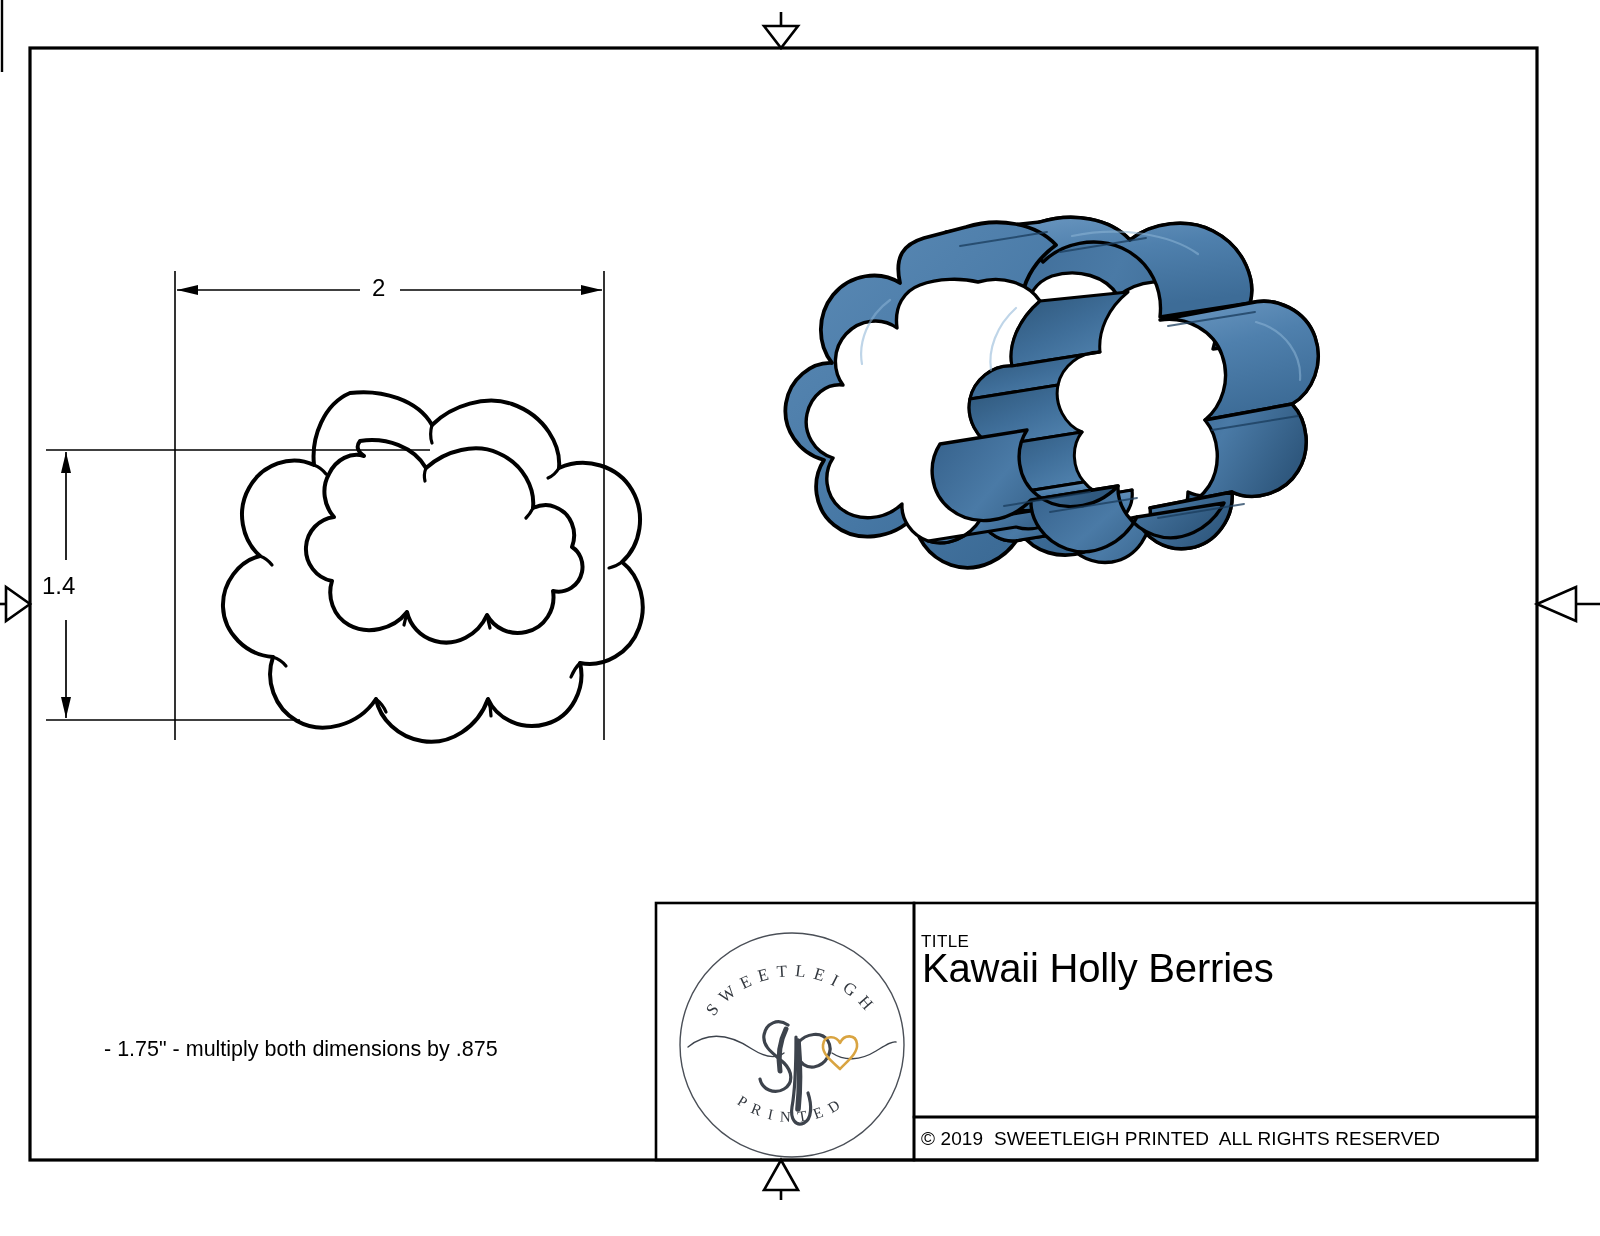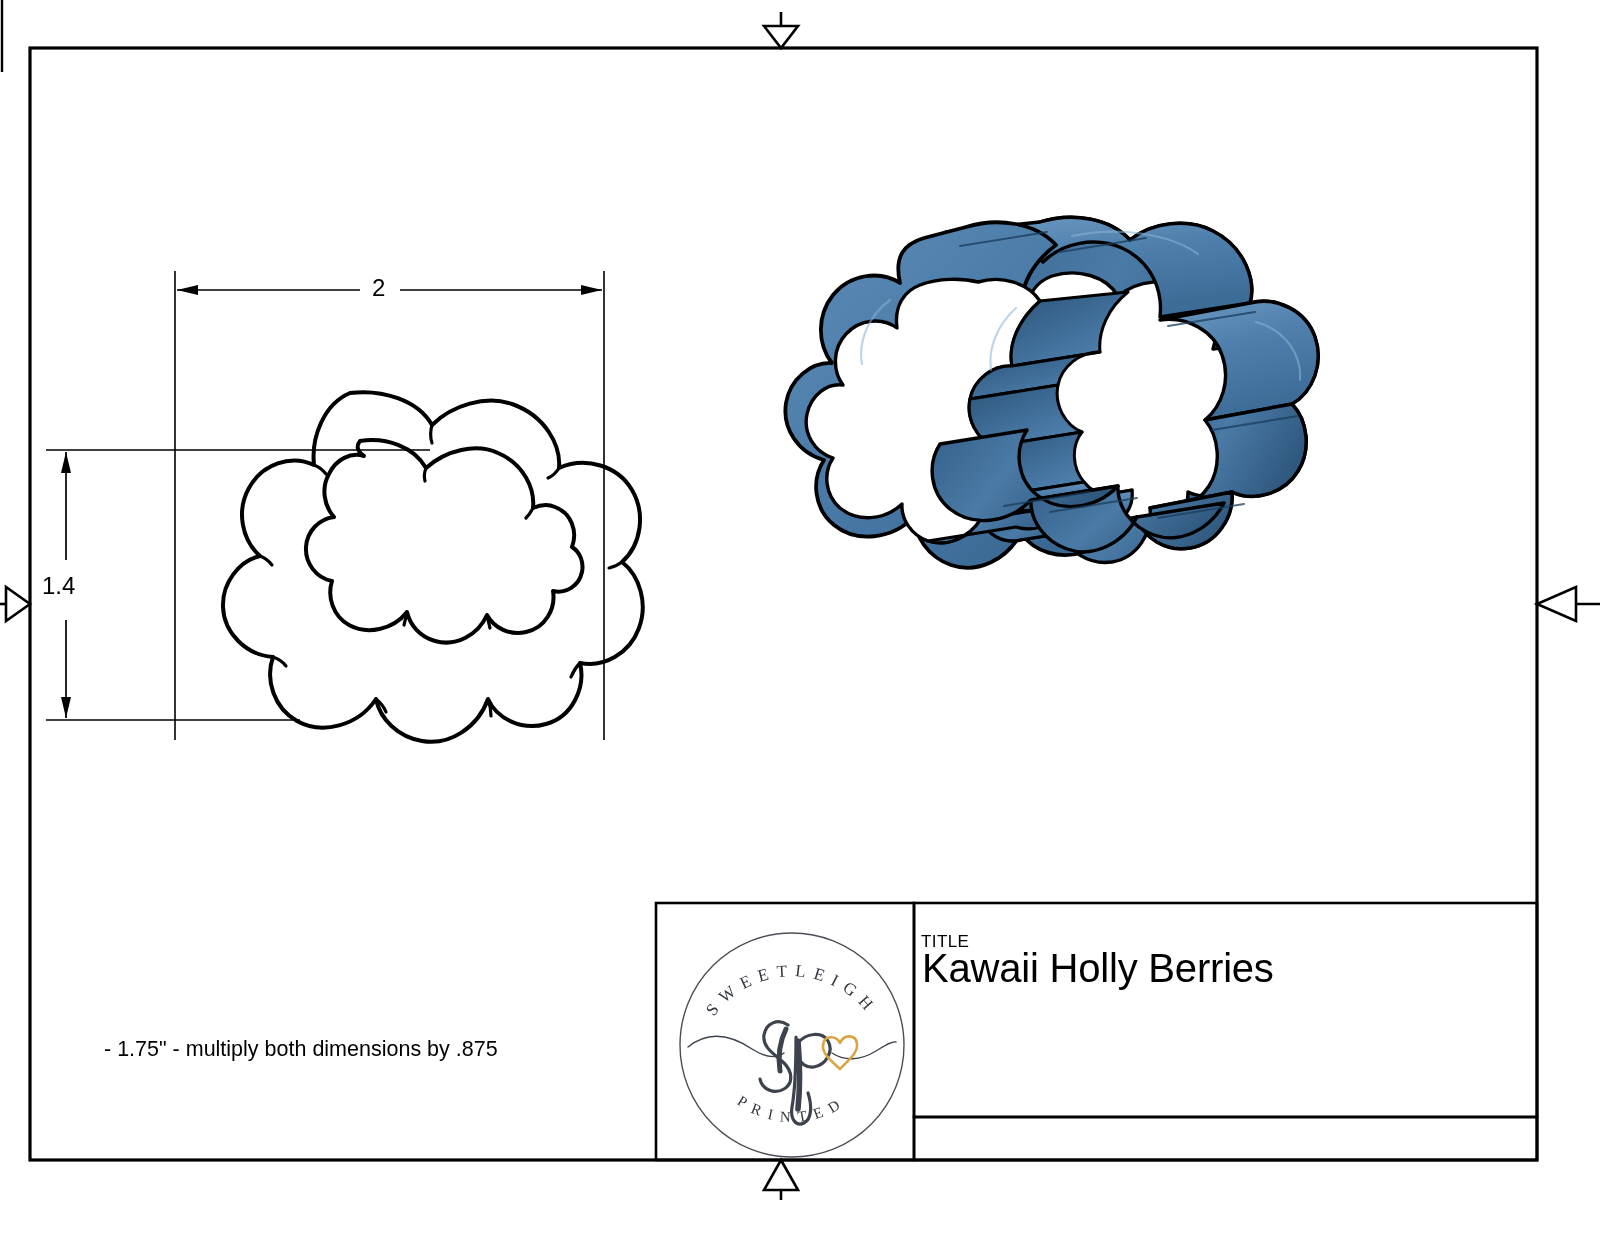--- a/index.html
+++ b/index.html
@@ -439,14 +439,15 @@
     
     
     
     
   </div>
 
   <div class="txt" id="title-label">TITLE</div>
 
   <div class="txt" id="title-value">Kawaii Holly Berries</div>
 
+  <div class="txt" id="copyright">© 2019  SWEETLEIGH PRINTED  ALL RIGHTS RESERVED</div>
 
 </div>
 
 </body></html>

